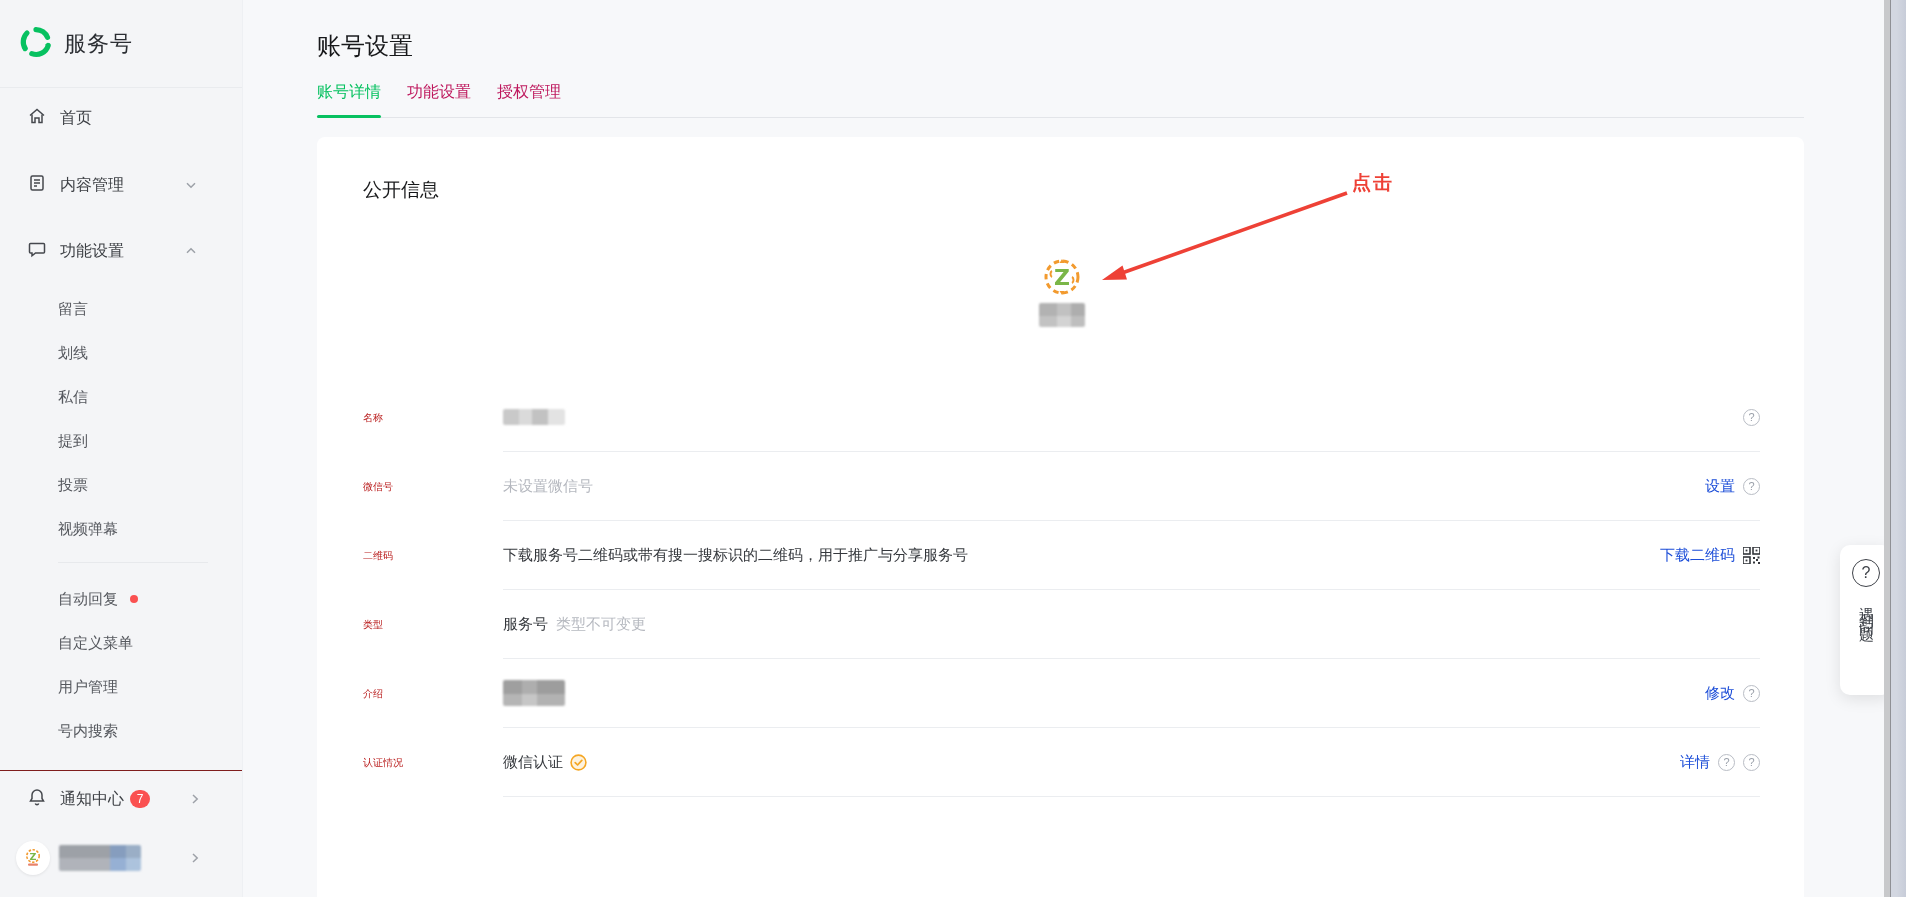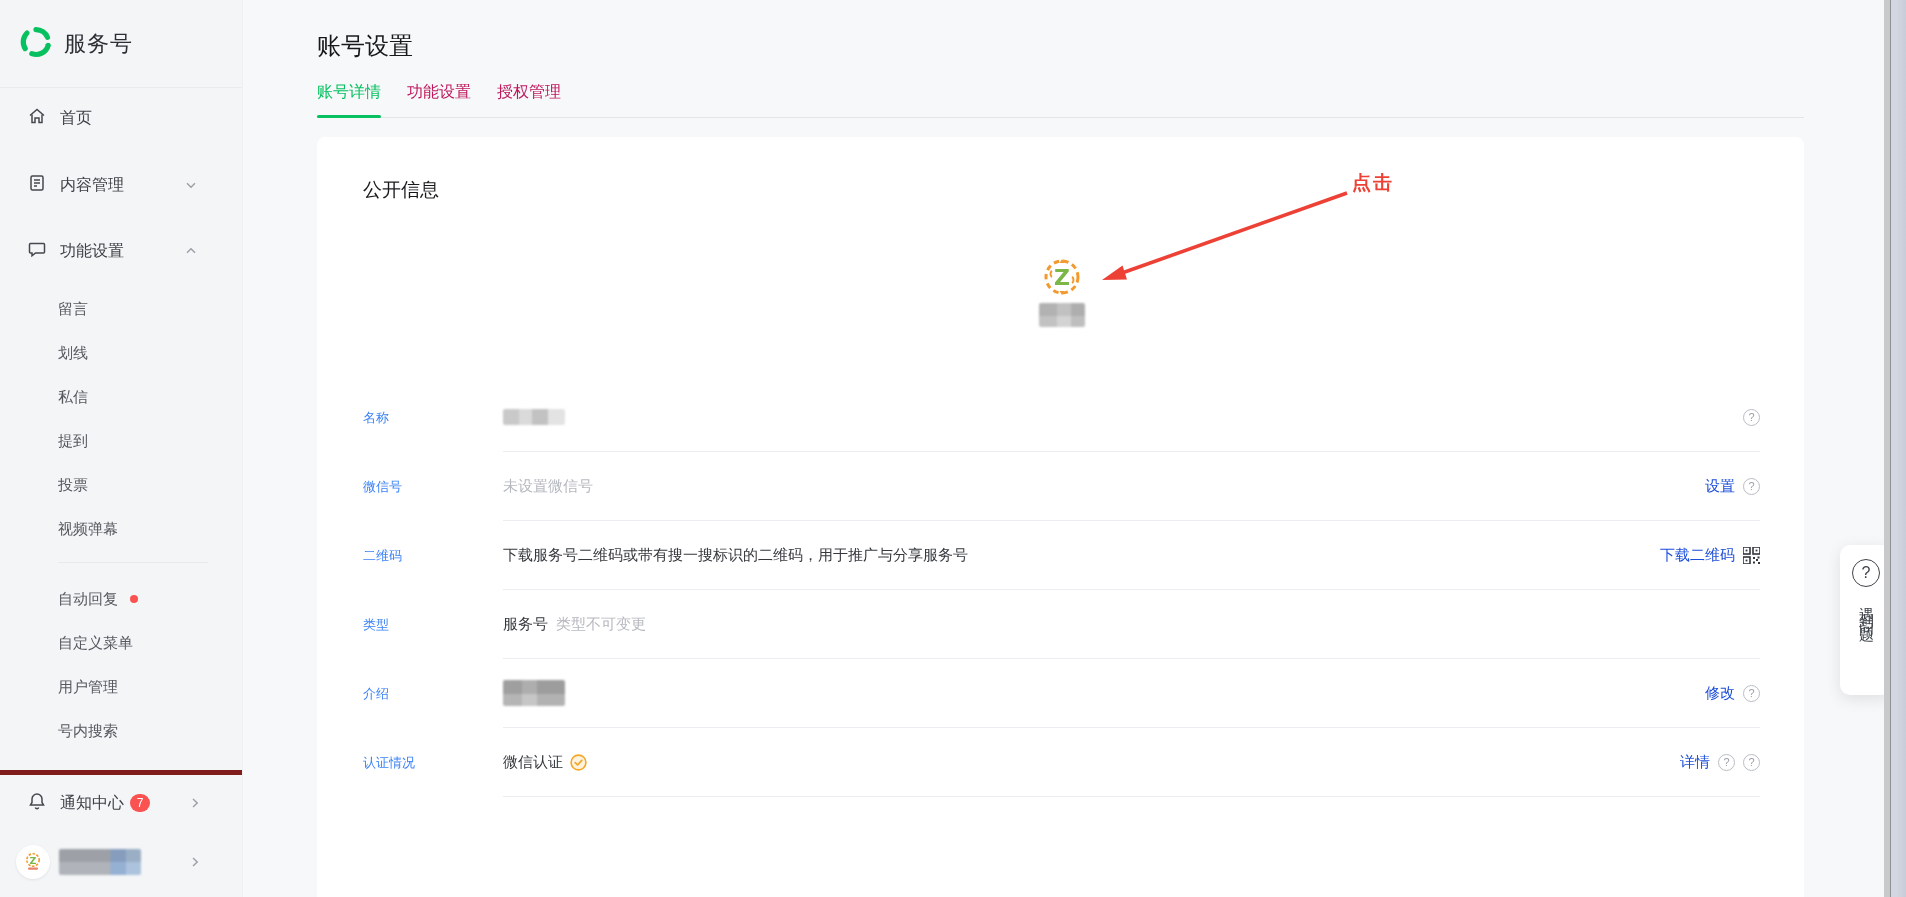--- a/index.html
+++ b/index.html
@@ -13,21 +13,21 @@
   .nav{padding-top:8px;}
   .nav-item{height:44px;display:flex;align-items:center;padding-left:27px;cursor:pointer;color:#3d4045;font-size:16px;}
   .nav-item .nav-label{margin-left:13px;flex:1;}
   .nav-item.mb{margin-bottom:23px;}
   .nav-item.mb2{margin-bottom:22px;}
   .nav-chevron{margin-right:44px;display:flex;}
   .subnav{margin-top:14px;}
   .subnav-item{height:44px;display:flex;align-items:center;padding-left:58px;font-size:15px;color:#55585e;cursor:pointer;}
   .side-divider{height:1px;background:#e7e9ec;margin:11px 0 11px 58px;width:150px;}
   .red-dot{width:8px;height:8px;border-radius:50%;background:#fa5151;margin-left:12px;}
-  .sidebar-bottom{position:absolute;left:0;top:770px;width:100%;border-top:5px solid #7f1d1d;}
+  .sidebar-bottom{position:absolute;left:0;top:770px;width:100%;border-top:1px solid #7f1d1d;}
   .notif-row{height:56px;display:flex;align-items:center;padding-left:27px;cursor:pointer;}
   .notif-row .nav-label{margin-left:13px;font-size:16px;color:#3d4045;}
   .badge{min-width:12px;height:18px;padding:0 4px;border-radius:9px;background:#fa5151;color:#fff;font-size:12px;display:flex;align-items:center;justify-content:center;margin-left:6px;}
   .acct-row{height:58px;display:flex;align-items:center;padding-left:16px;cursor:pointer;margin-top:2px;}
   .acct-avatar{width:34px;height:34px;border-radius:50%;background:#fff;box-shadow:0 1px 3px rgba(0,0,0,.08);display:flex;align-items:center;justify-content:center;}
   .acct-blur{width:82px;height:26px;margin-left:9px;border-radius:2px;
     background:linear-gradient(180deg,#cbcdd1 0 50%,#e3e5e9 50% 100%),linear-gradient(90deg,#c6c8cc 0 62%,#a9c4e8 62% 82%,#c2d9f2 82% 100%);
     background-blend-mode:multiply;filter:blur(1px);}
   .chev-right{margin-left:auto;margin-right:40px;display:flex;}
 
@@ -44,21 +44,21 @@
   .avatar-wrap{margin-top:50px;display:flex;flex-direction:column;align-items:center;}
   .avatar{width:48px;height:48px;cursor:pointer;}
   .avatar-name-blur{width:46px;height:24px;margin-top:2px;border-radius:2px;
     background:linear-gradient(180deg,#d8d8d8 0 55%,#ececec 55% 100%),linear-gradient(90deg,#d2d2d2 0 40%,#e4e4e4 40% 70%,#cecece 70% 100%);
     background-blend-mode:multiply;filter:blur(1.2px);}
   .annotation{position:absolute;left:1035px;top:33px;font-size:19px;font-weight:bold;color:#ee4136;letter-spacing:2px;}
   .arrow-svg{position:absolute;left:775px;top:38px;pointer-events:none;}
 
   .rows{margin-top:56px;}
   .row{display:flex;height:69px;}
-  .row-label{width:140px;font-size:13px;color:#3b82f6;display:flex;align-items:center;}
+  .row-label{width:140px;font-size:10px;color:#b91c1c;display:flex;align-items:center;}
   .row-body{flex:1;display:flex;align-items:center;border-bottom:1px solid #ebedf0;font-size:15px;}
   .val-dark{color:#35383d;}
   .val-muted{color:#b5b8bf;}
   .val-note{color:#b5b8bf;margin-left:8px;}
   .row-actions{margin-left:auto;display:flex;align-items:center;gap:8px;}
   .link{color:#1d4ed8;cursor:pointer;font-size:15px;}
   .help-icon{width:17px;height:17px;border-radius:50%;border:1px solid #b9bdc5;color:#9aa0aa;font-size:11px;display:flex;align-items:center;justify-content:center;cursor:pointer;box-sizing:border-box;}
   .blur-val{width:62px;height:16px;border-radius:2px;
     background:linear-gradient(90deg,#c9c9c9 0 26%,#dadada 26% 46%,#c2c2c2 46% 72%,#e3e3e3 72% 100%);
     filter:blur(1px);}

